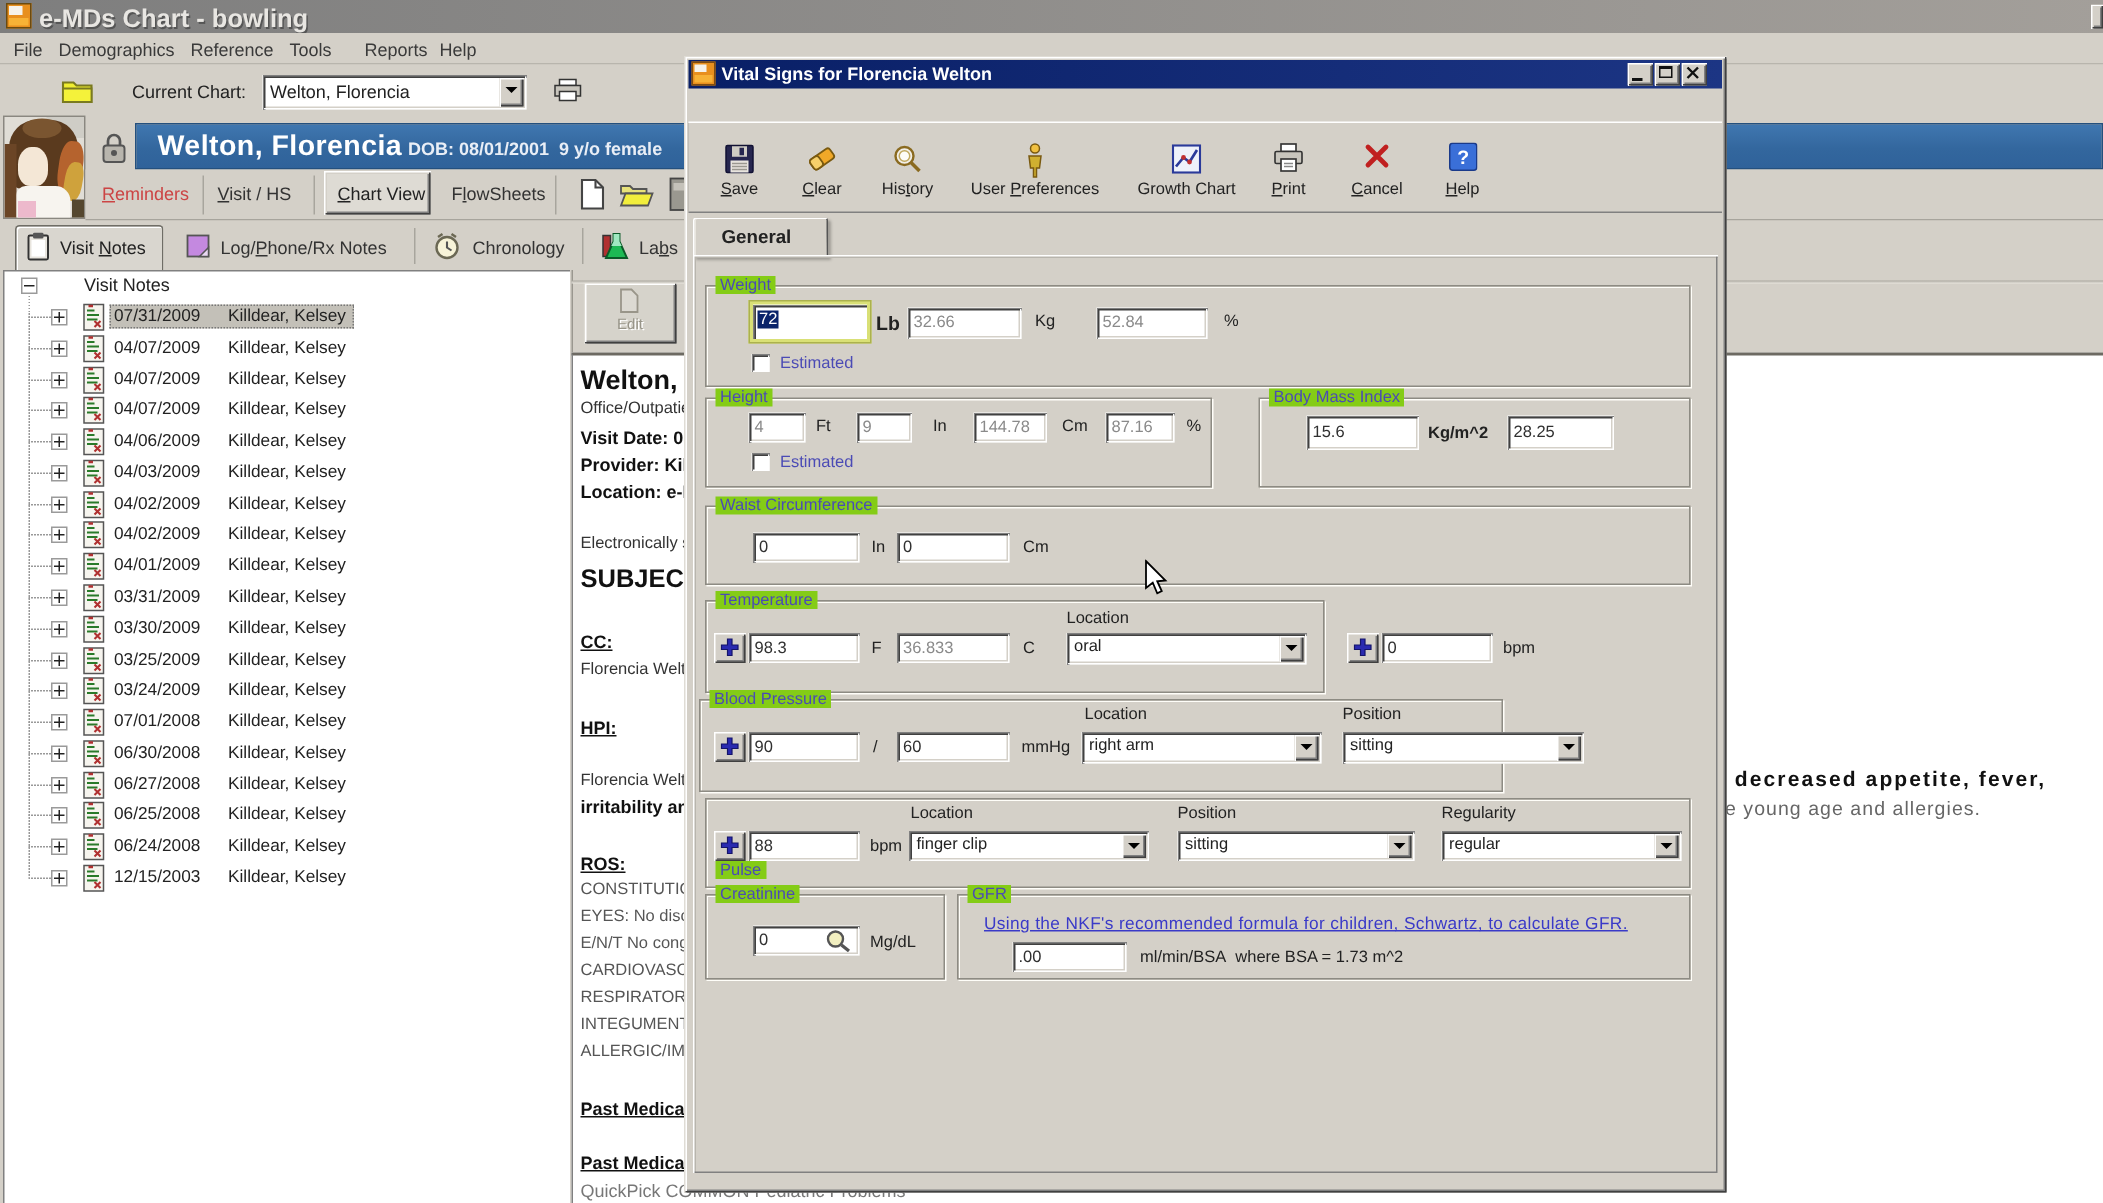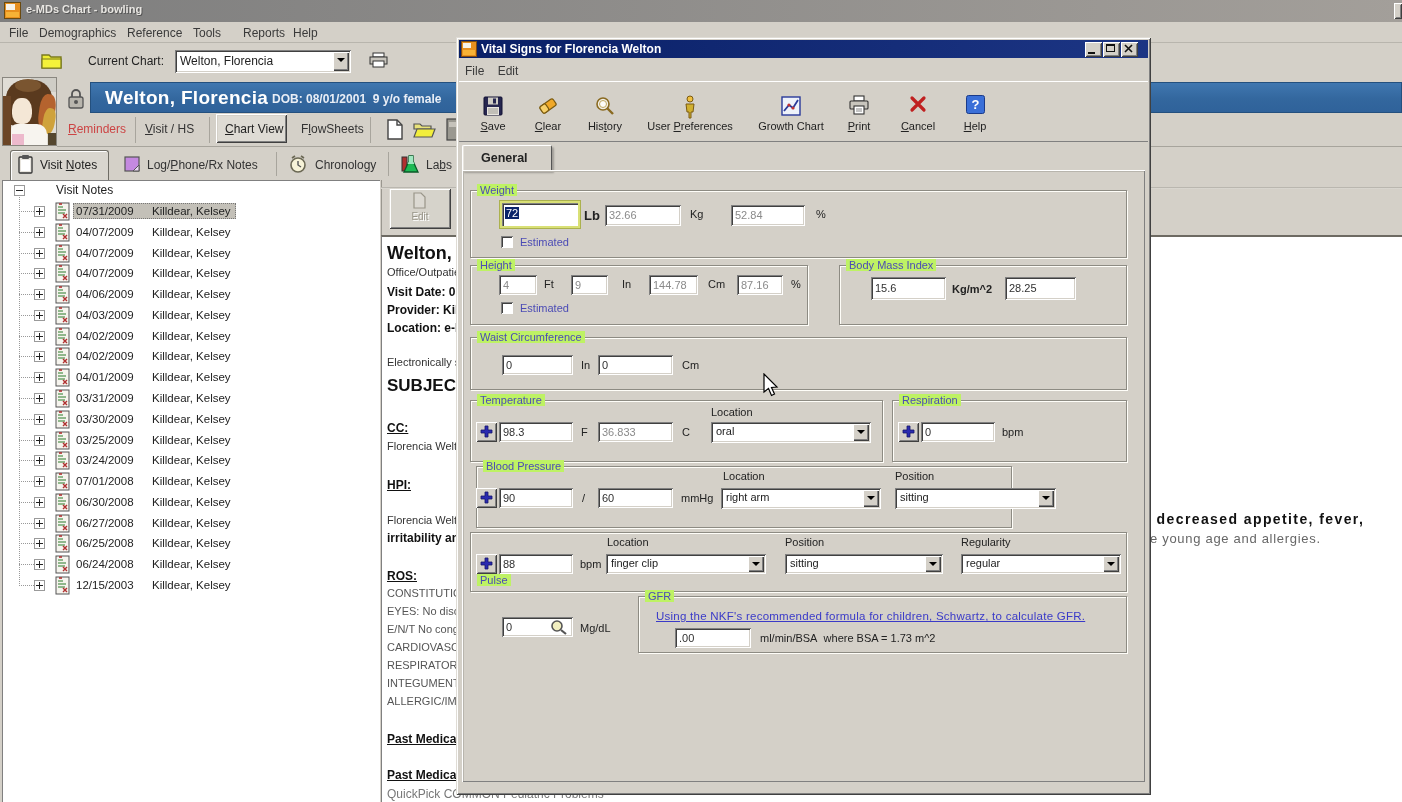--- a/index.html
+++ b/index.html
@@ -4,39 +4,39 @@
 <style>
 * { margin:0; padding:0; box-sizing:border-box; }
 html,body { width:1402px; height:802px; overflow:hidden; }
 body { font-family:"Liberation Sans", sans-serif; background:#d4d0c8; position:relative; }
 .abs { position:absolute; }
 .raised { box-shadow: inset 1px 1px 0 #ffffff, inset -1px -1px 0 #404040, inset 2px 2px 0 #d4d0c8, inset -2px -2px 0 #808080; }
 .raised2 { box-shadow: inset 1px 1px 0 #dfdcd5, inset -1px -1px 0 #404040, inset 2px 2px 0 #ffffff, inset -2px -2px 0 #808080; }
 .sunken { box-shadow: inset 1px 1px 0 #808080, inset -1px -1px 0 #ffffff, inset 2px 2px 0 #404040, inset -2px -2px 0 #d4d0c8; }
 .tb { background:#fff; box-shadow: inset 1px 1px 0 #808080, inset -1px -1px 0 #ffffff, inset 2px 2px 0 #404040, inset -2px -2px 0 #d4d0c8; font-size:11px; color:#222; padding:3px 3px 0 4px; }
 .gb { border:1px solid #8d8b83; box-shadow: inset 1px 1px 0 #fffef9, 1px 1px 0 #fffef9; }
-.gl { position:absolute; top:-7px; left:6px; background:#bef264; padding:0 3px; font-size:11px; color:#4b4bb5; }
+.gl { position:absolute; top:-7px; left:6px; background:#84cc16; padding:0 3px; font-size:11px; color:#4b4bb5; }
 .lbl { font-size:11px; color:#4b4bb5; }
 .blk { font-size:11px; color:#222; }
 .dd { background:#fff; box-shadow: inset 1px 1px 0 #808080, inset -1px -1px 0 #ffffff, inset 2px 2px 0 #404040, inset -2px -2px 0 #d4d0c8; font-size:11px; color:#222; }
 .ddbtn { position:absolute; right:2px; top:2px; bottom:2px; width:16px; background:#d4d0c8; box-shadow: inset 1px 1px 0 #ffffff, inset -1px -1px 0 #404040, inset -2px -2px 0 #808080; }
 .ddbtn:after { content:""; position:absolute; left:4px; top:6px; border:4px solid transparent; border-top:4px solid #000; }
 .plusbtn { background:#d4d0c8; box-shadow: inset 1px 1px 0 #ffffff, inset -1px -1px 0 #404040, inset 2px 2px 0 #d4d0c8, inset -2px -2px 0 #808080; color:#2a2ab0; font-weight:bold; font-size:15px; text-align:center; line-height:18px; }
 .tbtn { font-size:11px; color:#222; text-align:center; }
 u { text-decoration:underline; }
 </style>
 </head>
 <body>
 
 <div class="abs" style="left:0;top:0;width:1402px;height:22px;background:linear-gradient(90deg,#7e7e7e,#a39f9a);">
   <div class="abs" style="left:4px;top:2px;width:17px;height:17px;background:#e88f1e;border:1px solid #6a4a10;">
     <div class="abs" style="left:1px;top:1px;width:9px;height:6px;background:#f6f2ea;"></div>
     <div class="abs" style="left:1px;top:9px;width:13px;height:5px;background:#f7b236;"></div>
   </div>
-  <div class="abs" style="left:26px;top:3px;font-size:11px;font-weight:bold;color:#e8e6e2;text-shadow:1px 1px 0 #555;">e-MDs Chart - bowling</div>
+  <div class="abs" style="left:26px;top:3px;font-size:17px;font-weight:bold;color:#e8e6e2;text-shadow:1px 1px 0 #555;">e-MDs Chart - bowling</div>
   <div class="abs raised" style="right:0px;top:3px;width:8px;height:16px;background:#d4d0c8;"></div>
 </div>
 
 <div class="abs" style="left:0;top:22px;width:1402px;height:21px;background:#d4d0c8;border-bottom:1px solid #b8b5ad;">
   <div class="abs" style="left:9px;top:4px;font-size:12px;color:#3a3a3a;">File</div>
 <div class="abs" style="left:39px;top:4px;font-size:12px;color:#3a3a3a;">Demographics</div>
 <div class="abs" style="left:127px;top:4px;font-size:12px;color:#3a3a3a;">Reference</div>
 <div class="abs" style="left:193px;top:4px;font-size:12px;color:#3a3a3a;">Tools</div>
 <div class="abs" style="left:243px;top:4px;font-size:12px;color:#3a3a3a;">Reports</div>
 <div class="abs" style="left:293px;top:4px;font-size:12px;color:#3a3a3a;">Help</div>
@@ -454,23 +454,20 @@
     <div class="abs raised" style="right:28px;top:2px;width:17px;height:15px;background:#d4d0c8;">
         <div class="abs" style="left:3px;top:2px;width:9px;height:8px;border:1px solid #111;border-top:2px solid #111;"></div>
       </div>
     <div class="abs raised" style="right:10px;top:2px;width:17px;height:15px;background:#d4d0c8;">
         <svg class="abs" style="left:3px;top:2px;" width="9" height="9" viewBox="0 0 9 9">
           <path d="M1 1 L8 8 M8 1 L1 8" stroke="#111" stroke-width="1.6"></path>
         </svg>
       </div>
   </div>
 
-  <div class="abs" style="left:3px;top:21px;right:3px;height:22px;background:#d4d0c8;">
-    <div class="abs" style="left:6px;top:6px;font-size:12px;color:#3a3a3a;">File&nbsp;&nbsp;&nbsp;&nbsp;Edit</div>
-  </div>
 
   <div class="abs" style="left:3px;top:44px;right:3px;height:60px;background:#d4d0c8;border-top:1px solid #fff;box-shadow:0 1px 0 #808080;" id="dtoolbar">
 <div class="abs" style="left:-6px;top:13px;width:80px;height:26px;text-align:center;"><svg width="22" height="22" viewBox="0 0 22 22">
           <rect x="2" y="2" width="18" height="18" rx="1" fill="#26264f" stroke="#111133" stroke-width="1"></rect>
           <rect x="6" y="2.5" width="10" height="7" fill="#cfccc4"></rect>
           <rect x="11" y="3.5" width="3" height="5" fill="#26264f"></rect>
           <rect x="5" y="12" width="12" height="8" fill="#e8e5df"></rect>
           <path d="M6 14 H16 M6 16 H16 M6 18 H16" stroke="#9a9890" stroke-width="1"></path>
         </svg></div>
 <div class="abs tbtn" style="left:-14px;top:38px;width:96px;"><u>S</u>ave</div>
@@ -565,29 +562,26 @@
       </div>
 <div class="abs plusbtn" style="left:14px;top:252px;width:21px;height:20px;"><svg width="13" height="13" viewBox="0 0 13 13" style="margin-top:3px;">
           <path d="M5 1 H8 V5 H12 V8 H8 V12 H5 V8 H1 V5 H5 Z" fill="#2a2ab0" stroke="#15156a" stroke-width="0.8"></path>
         </svg></div>
 <div class="abs tb" style="left:37px;top:252px;width:74px;height:20px;font-size:11px;color:#303030;line-height:14px;">98.3</div>
 <div class="abs blk" style="left:119px;top:256px;white-space:nowrap;">F</div>
 <div class="abs tb" style="left:136px;top:252px;width:75px;height:20px;font-size:11px;color:#8a8a8a;line-height:14px;">36.833</div>
 <div class="abs blk" style="left:220px;top:256px;white-space:nowrap;">C</div>
 <div class="abs blk" style="left:249px;top:236px;white-space:nowrap;">Location</div>
 <div class="abs dd" style="left:249px;top:252px;width:160px;height:21px;padding:3px 0 0 5px;">oral<div class="ddbtn"></div></div>
-<div class="abs gb" style="left:430px;top:230px;width:235px;height:62px;">
-        <span class="gl" style="left:6px;">Respiration</span>
-      </div>
 <div class="abs plusbtn" style="left:436px;top:252px;width:21px;height:20px;"><svg width="13" height="13" viewBox="0 0 13 13" style="margin-top:3px;">
           <path d="M5 1 H8 V5 H12 V8 H8 V12 H5 V8 H1 V5 H5 Z" fill="#2a2ab0" stroke="#15156a" stroke-width="0.8"></path>
         </svg></div>
 <div class="abs tb" style="left:459px;top:252px;width:74px;height:20px;font-size:11px;color:#303030;line-height:14px;">0</div>
 <div class="abs blk" style="left:540px;top:256px;white-space:nowrap;">bpm</div>
-<div class="abs gb" style="left:14px;top:296px;width:536px;height:62px;">
+<div class="abs gb" style="left:4px;top:296px;width:536px;height:62px;">
         <span class="gl" style="left:6px;">Blood Pressure</span>
       </div>
 <div class="abs plusbtn" style="left:14px;top:318px;width:21px;height:20px;"><svg width="13" height="13" viewBox="0 0 13 13" style="margin-top:3px;">
           <path d="M5 1 H8 V5 H12 V8 H8 V12 H5 V8 H1 V5 H5 Z" fill="#2a2ab0" stroke="#15156a" stroke-width="0.8"></path>
         </svg></div>
 <div class="abs tb" style="left:37px;top:318px;width:74px;height:20px;font-size:11px;color:#303030;line-height:14px;">90</div>
 <div class="abs blk" style="left:120px;top:322px;white-space:nowrap;">/</div>
 <div class="abs tb" style="left:136px;top:318px;width:75px;height:20px;font-size:11px;color:#303030;line-height:14px;">60</div>
 <div class="abs blk" style="left:219px;top:322px;white-space:nowrap;">mmHg</div>
 <div class="abs blk" style="left:261px;top:300px;white-space:nowrap;">Location</div>
@@ -601,20 +595,23 @@
           <path d="M5 1 H8 V5 H12 V8 H8 V12 H5 V8 H1 V5 H5 Z" fill="#2a2ab0" stroke="#15156a" stroke-width="0.8"></path>
         </svg></div>
 <div class="abs tb" style="left:37px;top:384px;width:74px;height:20px;font-size:11px;color:#303030;line-height:14px;">88</div>
 <div class="abs blk" style="left:118px;top:388px;white-space:nowrap;">bpm</div>
 <div class="abs blk" style="left:145px;top:366px;white-space:nowrap;">Location</div>
 <div class="abs dd" style="left:144px;top:384px;width:160px;height:20px;padding:3px 0 0 5px;">finger clip<div class="ddbtn"></div></div>
 <div class="abs blk" style="left:323px;top:366px;white-space:nowrap;">Position</div>
 <div class="abs dd" style="left:323px;top:384px;width:158px;height:20px;padding:3px 0 0 5px;">sitting<div class="ddbtn"></div></div>
 <div class="abs blk" style="left:499px;top:366px;white-space:nowrap;">Regularity</div>
 <div class="abs dd" style="left:499px;top:384px;width:160px;height:20px;padding:3px 0 0 5px;">regular<div class="ddbtn"></div></div>
+<div class="abs gb" style="left:8px;top:426px;width:160px;height:57px;">
+        <span class="gl" style="left:6px;">Creatinine</span>
+      </div>
 <div class="abs tb" style="left:40px;top:447px;width:71px;height:20px;font-size:11px;color:#303030;line-height:14px;">0</div>
 <svg class="abs" style="left:88px;top:449px;" width="18" height="16" viewBox="0 0 18 16">
         <circle cx="7" cy="7" r="5" fill="#f2efc0" stroke="#555" stroke-width="1.6"></circle>
         <path d="M11 11 L16 15" stroke="#555" stroke-width="2.2"></path>
       </svg>
 <div class="abs blk" style="left:118px;top:452px;white-space:nowrap;">Mg/dL</div>
 <div class="abs gb" style="left:176px;top:426px;width:489px;height:57px;">
         <span class="gl" style="left:6px;">GFR</span>
       </div>
 <div class="abs" style="left:194px;top:440px;font-size:11.5px;letter-spacing:0.25px;color:#3a3ac8;text-decoration:underline;white-space:nowrap;">Using the NKF's recommended formula for children, Schwartz, to calculate GFR.</div>

